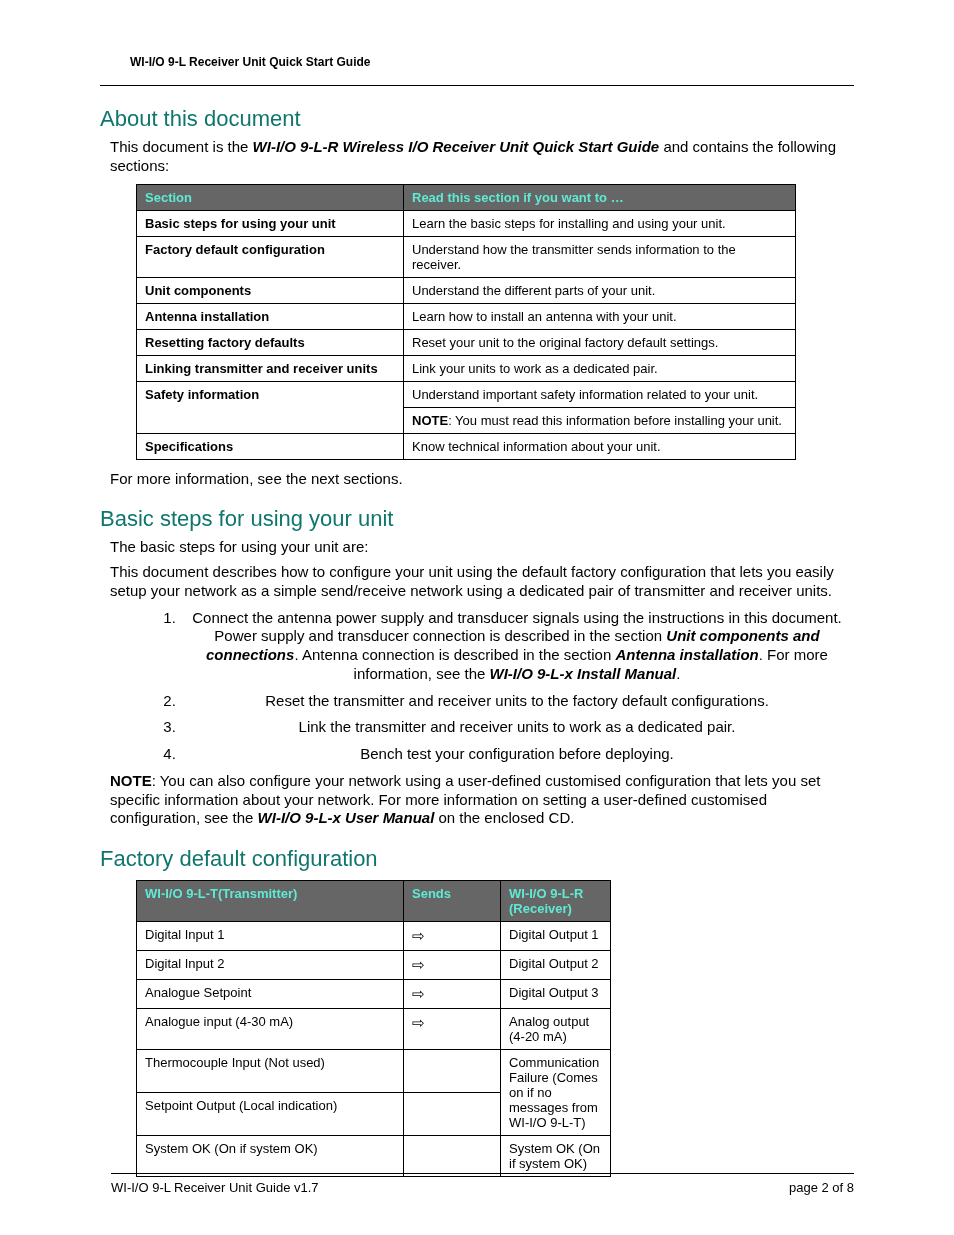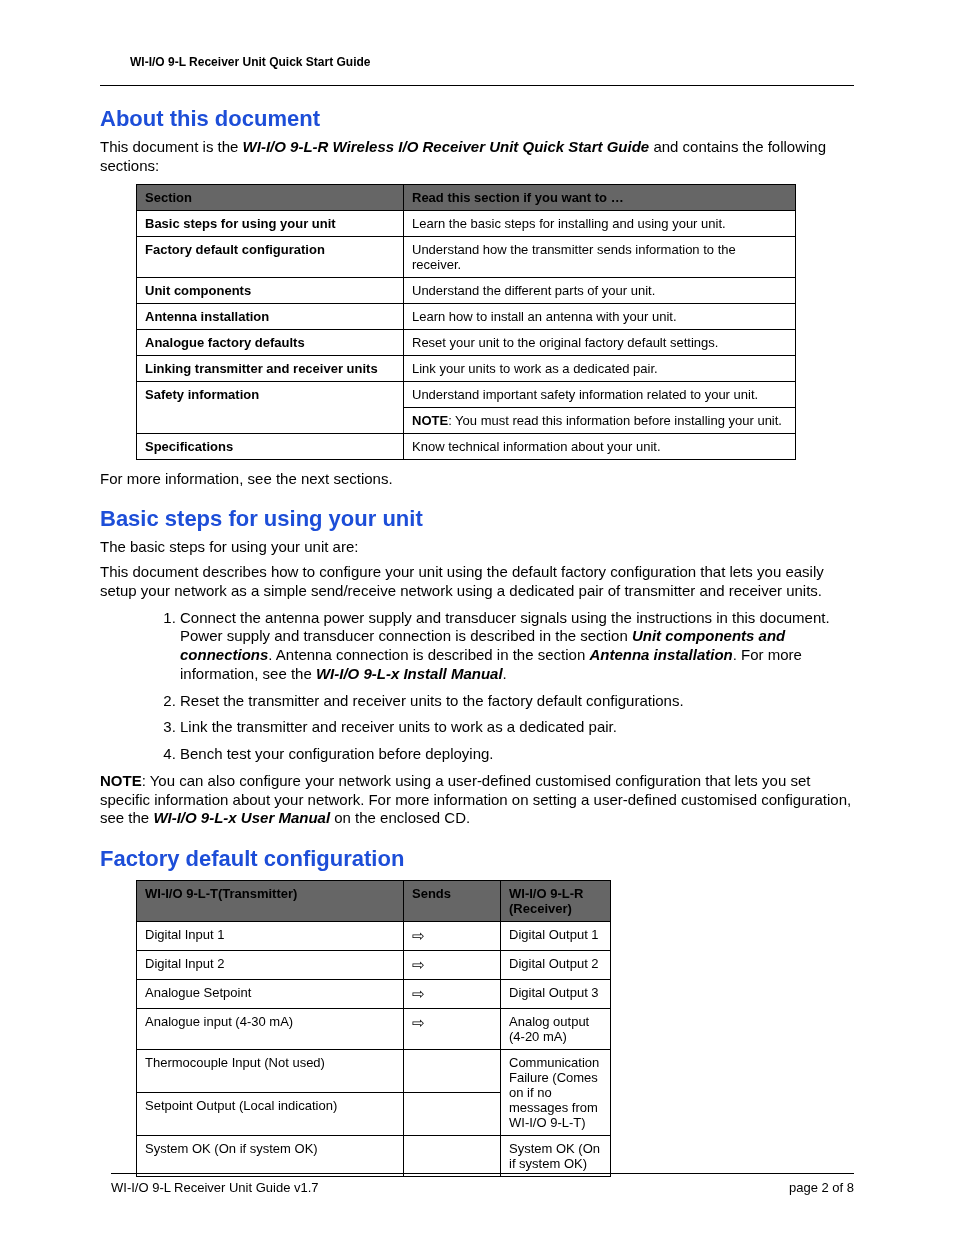--- a/index.html
+++ b/index.html
@@ -23,49 +23,50 @@
     padding-left: 30px;
     margin-bottom: 16px;
   }
   .rule {
     border: 0;
     border-top: 1px solid #000;
     margin: 0 0 20px 0;
   }
   h2.section {
     font-family: Verdana, Geneva, sans-serif;
-    color: #1d4ed8;
+    color: #0f766e;
     font-size: 22px;
-    font-weight: bold;
+    font-weight: normal;
     margin: 18px 0 6px 0;
   }
-  p { font-size: 15px; margin: 6px 0; line-height: 1.25; }
+  p { font-size: 15px; margin: 6px 10px; line-height: 1.25; }
   .bold { font-weight: bold; }
   .italic { font-style: italic; }
   table.tbl {
     border-collapse: collapse;
     margin: 8px 0 10px 36px;
     font-size: 13px;
   }
   table.tbl th, table.tbl td {
     border: 1px solid #000;
     padding: 5px 8px;
     text-align: left;
     vertical-align: top;
   }
   table.tbl th {
     background: #666;
-    color: #000000;
+    color: #5eead4;
     font-weight: bold;
   }
   table.tbl td.sec { font-weight: bold; }
   ol.steps {
     font-size: 15px;
     margin: 6px 0 6px 60px;
     padding-left: 20px;
+    text-align: center;
   }
   ol.steps li { margin: 8px 0; line-height: 1.25; }
   .arrow { font-family: "Segoe UI Symbol", sans-serif; font-size: 15px; }
   .footer {
     position: absolute;
     left: 111px;
     right: 100px;
     bottom: 40px;
   }
   .footer .rule { margin-bottom: 6px; }
@@ -104,21 +105,21 @@
     </tr>
     <tr>
       <td class="sec">Unit components</td>
       <td>Understand the different parts of your unit.</td>
     </tr>
     <tr>
       <td class="sec">Antenna installation</td>
       <td>Learn how to install an antenna with your unit.</td>
     </tr>
     <tr>
-      <td class="sec">Analogue factory defaults</td>
+      <td class="sec">Resetting factory defaults</td>
       <td>Reset your unit to the original factory default settings.</td>
     </tr>
     <tr>
       <td class="sec">Linking transmitter and receiver units</td>
       <td>Link your units to work as a dedicated pair.</td>
     </tr>
     <tr>
       <td class="sec" rowspan="2">Safety information</td>
       <td>Understand important safety information related to your unit.</td>
     </tr>

